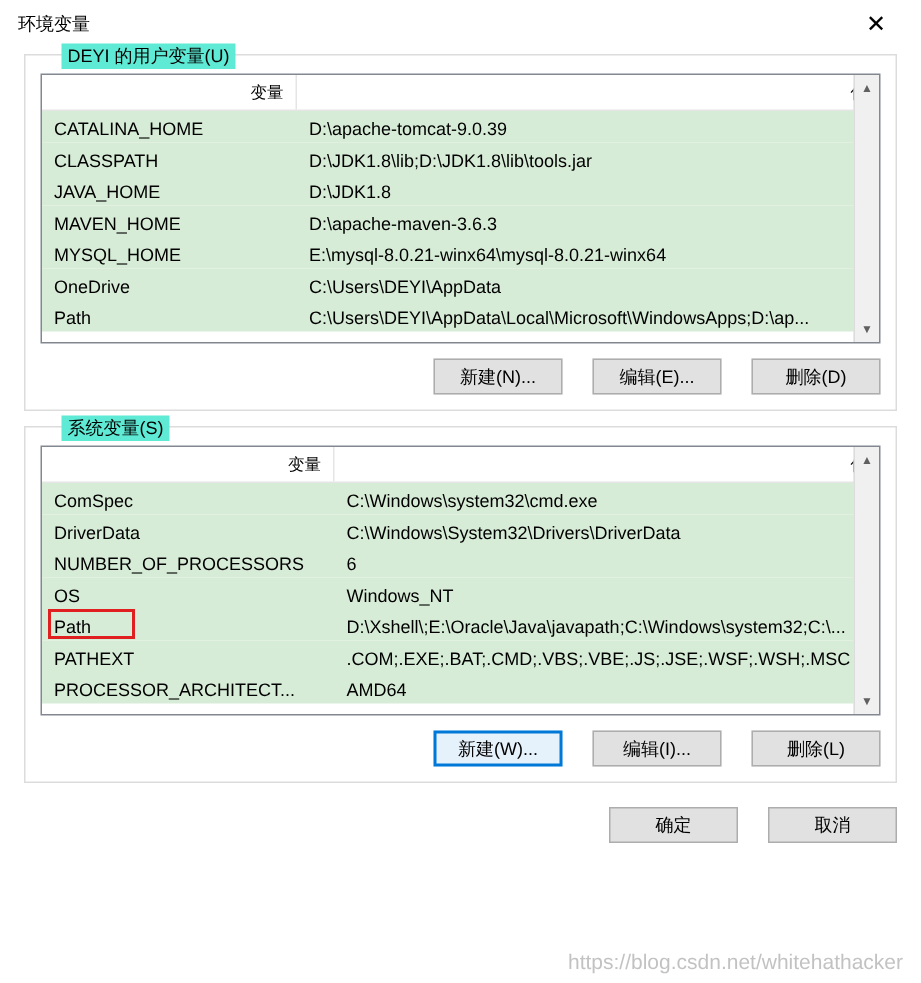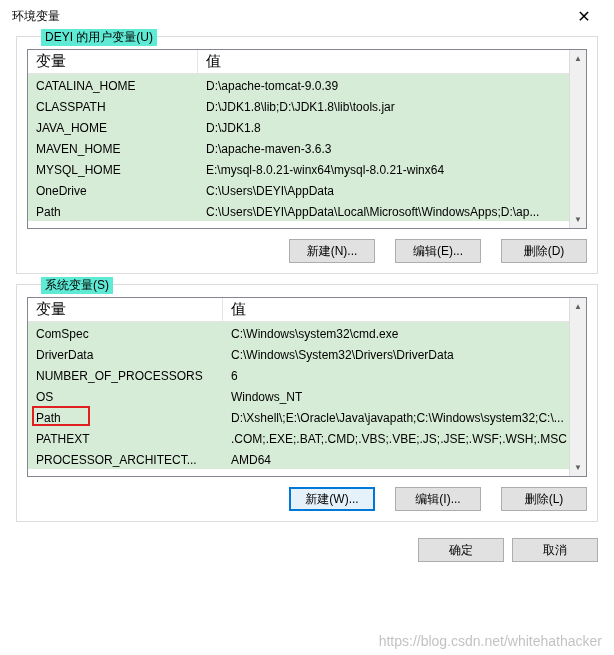--- a/index.html
+++ b/index.html
@@ -51,21 +51,22 @@
   }
   .thead {
     display: flex;
     background: #fff;
     border-bottom: 1px solid #e5e5e5;
     height: 24px;
     align-items: center;
   }
   .thead .col {
     padding: 4px 8px;
-    font-size: 15px;
+    font-size: 11px;
+    text-align: right;
   }
   .col-name { width: 170px; border-right: 1px solid #e5e5e5; }
   .col-val  { flex: 1; }
   .sys .col-name { width: 195px; }
   .tbody { }
   .row {
     display: flex;
     height: 21px;
     align-items: flex-end;
     background: #d7ecd7;
@@ -111,21 +112,21 @@
     padding: 0 10px;
     cursor: default;
   }
   .btn.default {
     border: 2px solid #0078d7;
     background: #e5f1fb;
   }
   .bottom-btns {
     display: flex;
     justify-content: flex-end;
-    gap: 8px;
+    gap: 20px;
     padding: 6px 16px 10px 16px;
   }
   .highlight-box {
     position: absolute;
     border: 2px solid #e02020;
     pointer-events: none;
   }
   .watermark {
     position: absolute;
     right: 12px;

